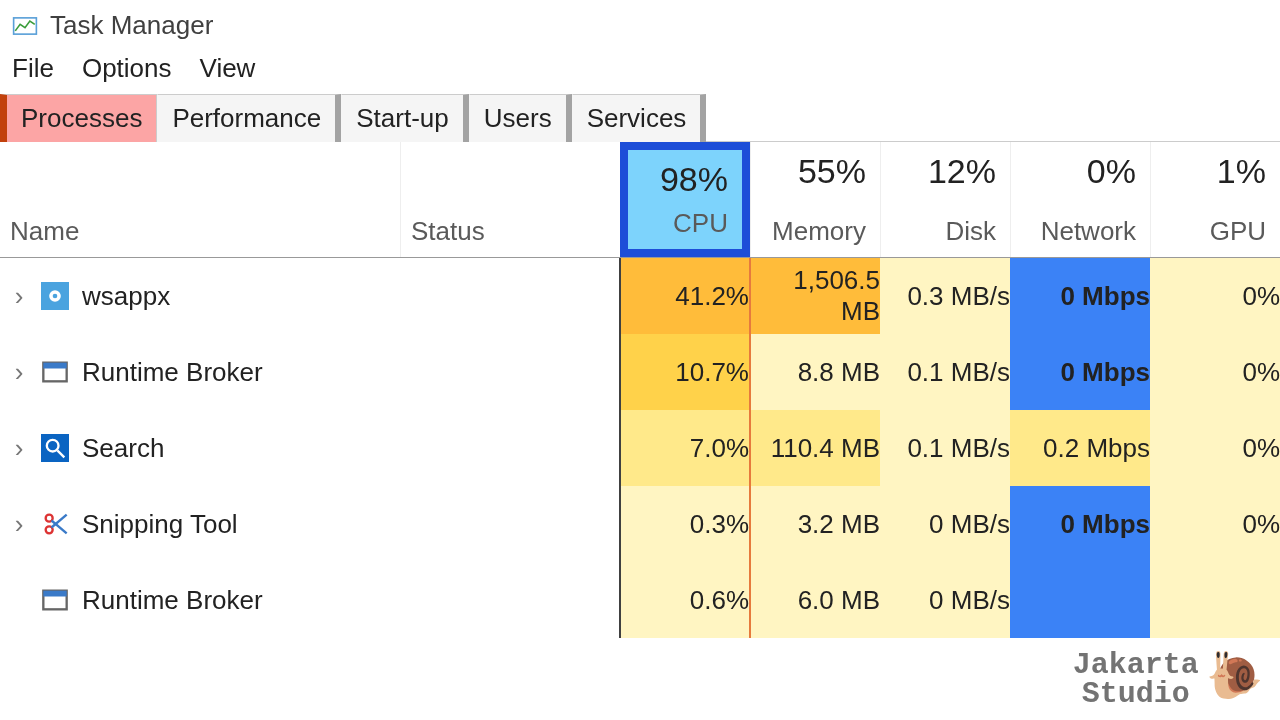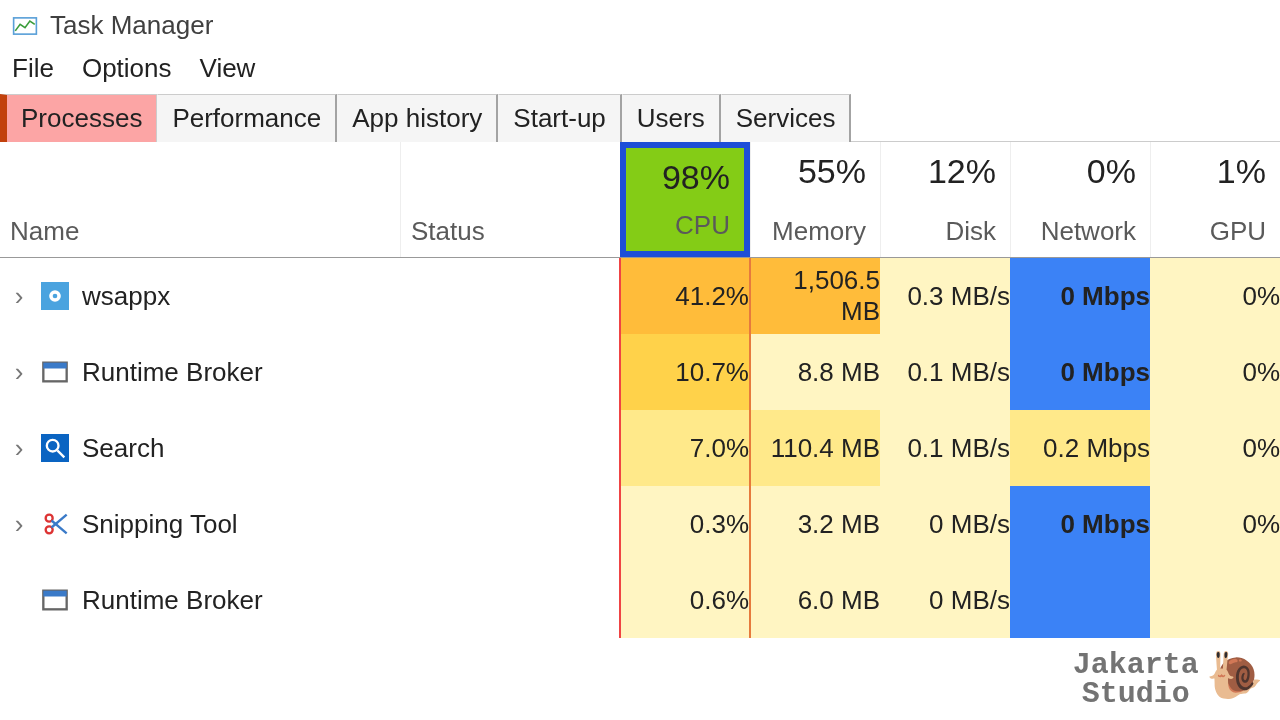--- a/index.html
+++ b/index.html
@@ -3,44 +3,44 @@
 <meta charset="utf-8">
 <style>
   * { box-sizing: border-box; margin: 0; padding: 0; }
   body { font-family: "Segoe UI", Arial, sans-serif; font-size: 22px; color: #222; background: #fff; width: 1280px; height: 720px; overflow: hidden; position: relative; }
   .titlebar { display: flex; align-items: center; gap: 12px; padding: 10px 12px 6px 12px; }
   .app-icon svg { width: 26px; height: 26px; display: block; }
   .app-title { font-size: 26px; color: #404040; }
   .menubar { display: flex; gap: 28px; padding: 6px 12px 10px 12px; }
   .menu-item { font-size: 26px; cursor: default; }
   .tabs { display: flex; font-size: 26px; border-bottom: 1px solid #ccc; }
-  .tab { padding: 8px 14px; border: 1px solid transparent; border-bottom: none; margin-bottom: -1px; background: #f5f5f5; cursor: default; border-top: 1px solid #ccc; border-right: 2px solid #a3a3a3; }
+  .tab { padding: 8px 14px; border: 1px solid transparent; border-bottom: none; margin-bottom: -1px; background: #f5f5f5; cursor: default; border-top: 1px solid #ccc; border-right: 6px solid #a3a3a3; }
   .tab.active { background: #fca5a5; border-left: 7px solid #c2410c; border-top: 1px solid #ccc; border-right: 1px solid #ccc; }
   .table { width: 100%; border-collapse: collapse; table-layout: fixed; }
   .thead-row td { vertical-align: bottom; padding: 0; }
   .head-cell { height: 115px; padding: 10px 14px 10px 10px; display: flex; flex-direction: column; justify-content: space-between; border-left: 1px solid #eee; }
   .head-cell.name-h, .head-cell.status-h { justify-content: flex-end; }
   .head-cell.name-h { border-left: none; }
   .col-label { color: #5a5a5a; font-size: 26px; }
   .col-pct { color: #222; font-size: 34px; text-align: right; }
   .col-sub { color: #5a5a5a; font-size: 26px; text-align: right; }
-  .head-cell.cpu-h { background: #84cc16; border: 6px solid #1d4ed8; }
+  .head-cell.cpu-h { background: #7dd3fc; border: 8px solid #1d4ed8; }
   .table .sep td { border-top: 1px solid #999; height: 0; padding: 0; }
   .row td { height: 76px; padding: 0; }
   .name-cell { display: flex; align-items: center; gap: 12px; padding-left: 10px; font-size: 26px; }
   .chev { color: #777; width: 18px; text-align: center; }
   .proc-icon { width: 30px; height: 30px; display: inline-flex; align-items: center; justify-content: center; }
   .metric { text-align: right; padding-right: 14px; font-size: 26px; }
   
   .h1 { background: #fff5c2; }  
   .h2 { background: #ffe98a; }  
   .h3 { background: #ffd24a; }  
   .h4 { background: #ffbc3a; }  
   .net-col { background: #3b82f6; font-weight: bold; }
-  .cpu-col { border-left: 2px solid #ef4444; border-right: 2px solid #e67a3d; margin-left: 44px; }
+  .cpu-col { border-left: 2px solid #404040; border-right: 2px solid #e67a3d; margin-left: 44px; }
   .watermark { position: absolute; right: 16px; bottom: 12px; font-family: Liberation Mono, monospace; font-weight: bold; color: #737373; text-shadow: 1px 1px 0 #fff, -1px -1px 0 #fff, 1px -1px 0 #fff, -1px 1px 0 #fff; font-size: 30px; line-height: 0.95; text-align: center; display: flex; align-items: center; gap: 8px; }
   .snail { font-size: 46px; }
 </style>
 </head>
 <body>
 
 <div class="titlebar">
   <span class="app-icon">
     <svg viewBox="0 0 32 32">
         <rect x="2" y="6" width="28" height="20" fill="#fff" stroke="#5aa0d8" stroke-width="2"></rect>
@@ -52,21 +52,20 @@
 
 <div class="menubar">
   <span class="menu-item">File</span>
   <span class="menu-item">Options</span>
   <span class="menu-item">View</span>
 </div>
 
 <div class="tabs">
   <div class="tab active">Processes</div>
   <div class="tab">Performance</div>
-  <div class="tab">App history</div>
   <div class="tab">Start-up</div>
   <div class="tab">Users</div>
   <div class="tab">Services</div>
 </div>
 
 <table class="table">
   <colgroup>
     <col style="width:400px">
       <col style="width:220px">
       <col style="width:130px">

